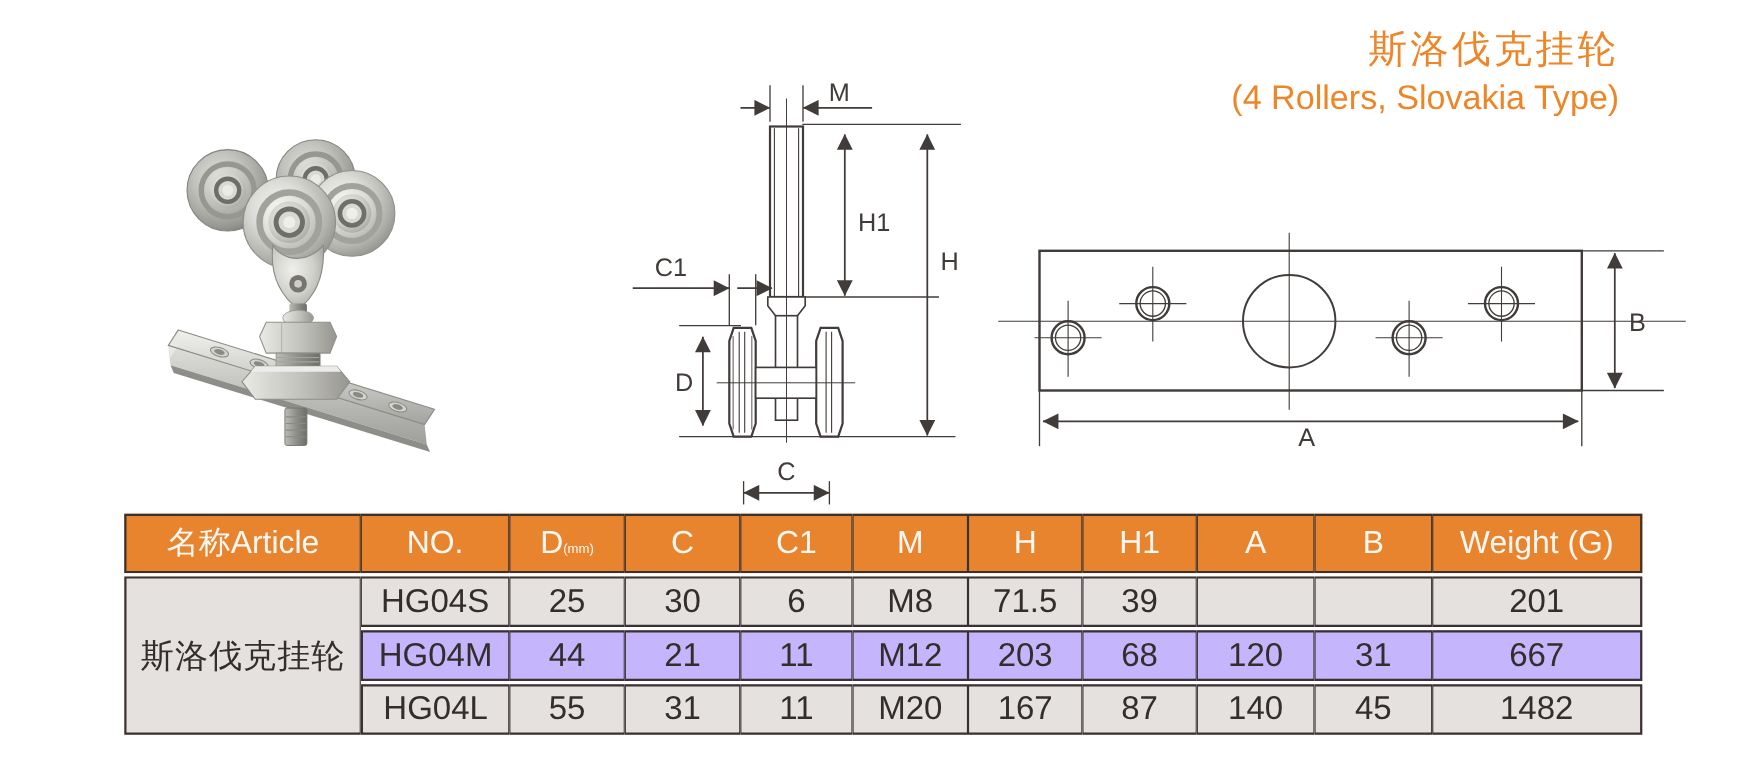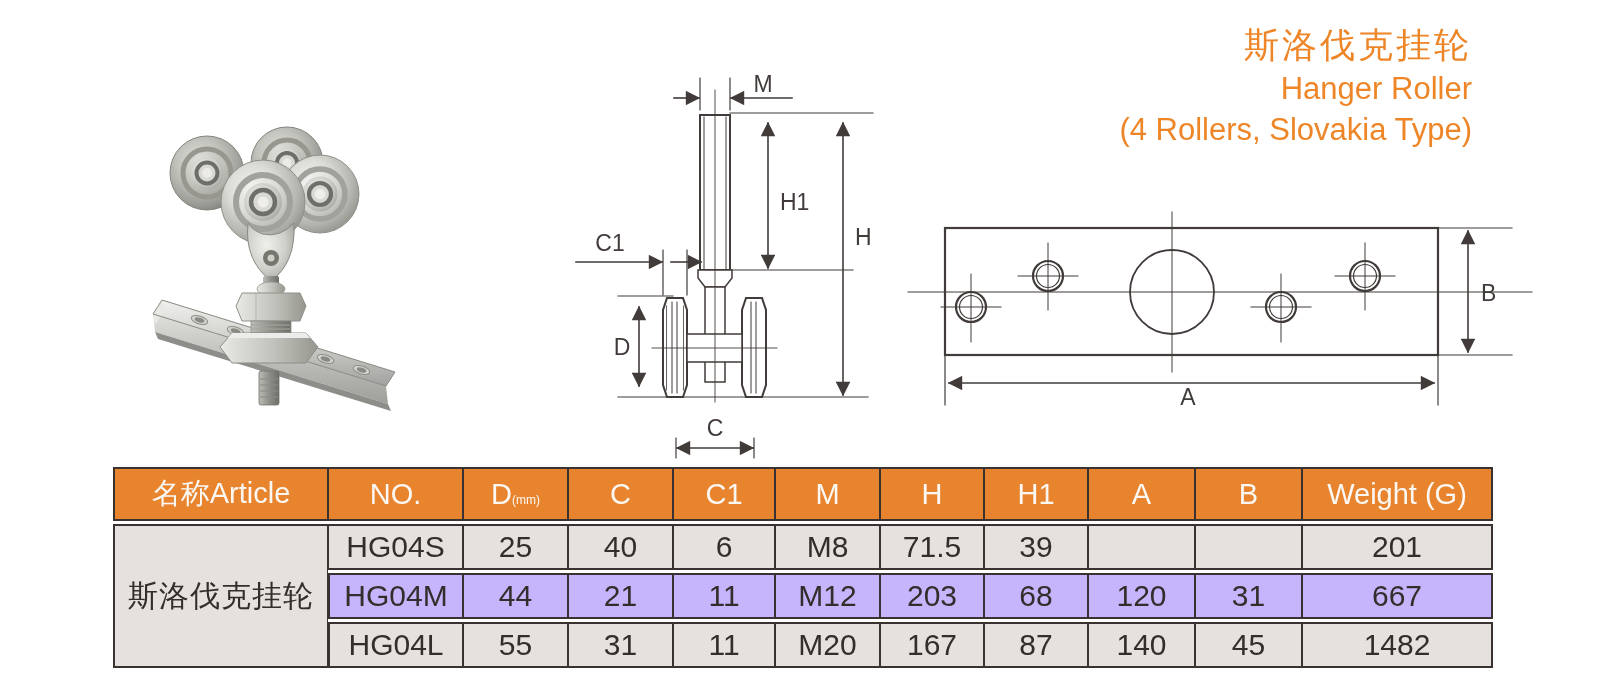--- a/index.html
+++ b/index.html
@@ -49,21 +49,20 @@
   .spec-table td.article{background:#fff;font-size:30px;letter-spacing:1px;}
   .hsmall{font-size:12px;}
 </style>
 </head>
 <body>
 
 <div class="stage">
 
   <div class="title-block">
     <div class="t-zh">斯洛伐克挂轮</div>
-    <div class="t-en">Hanger Roller</div>
     <div class="t-en">(4 Rollers, Slovakia Type)</div>
   </div>
 
   <svg class="photo-svg" width="340" height="360" viewBox="0 0 340 360">
     <defs>
       <radialGradient id="gWheel" cx="38%" cy="35%" r="75%">
         <stop offset="0%" stop-color="#f4f4f2"></stop>
           <stop offset="38%" stop-color="#dcdcd8"></stop>
         <stop offset="72%" stop-color="#b4b4ae"></stop>
           <stop offset="100%" stop-color="#8a8a84"></stop>
@@ -323,21 +322,21 @@
           <th>A</th>
           <th>B</th>
           <th>Weight (G)</th>
         </tr>
     </thead>
     <tbody>
         <tr class="gray">
           <td rowspan="3" class="article">斯洛伐克挂轮</td>
           <td>HG04S</td>
           <td>25</td>
-          <td>40</td>
+          <td>30</td>
           <td>6</td>
           <td>M8</td>
           <td>71.5</td>
           <td>39</td>
           <td></td>
           <td></td>
           <td>201</td>
         </tr>
         <tr class="plain">
           <td>HG04M</td>

